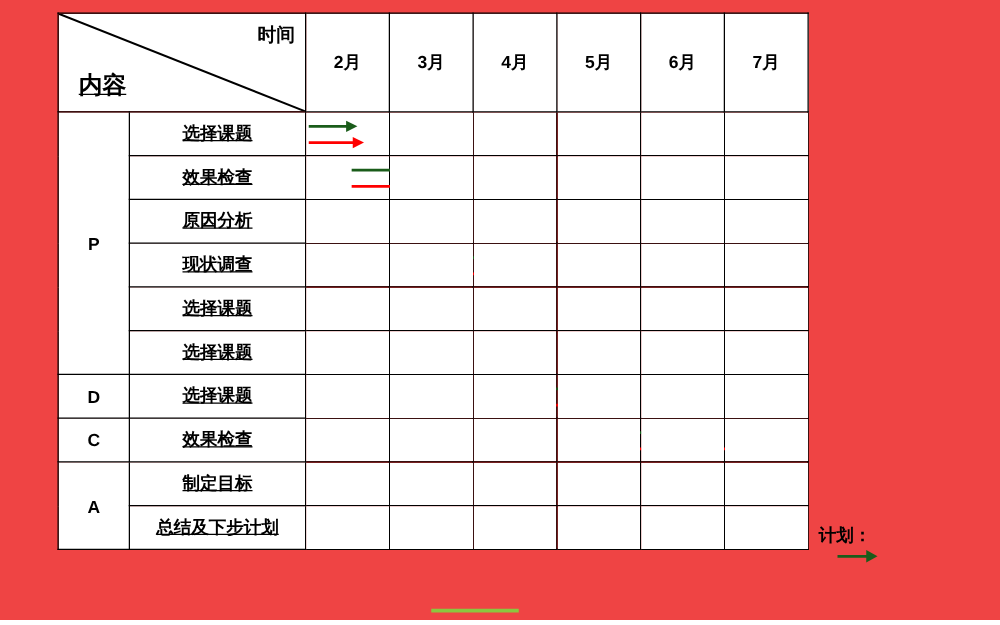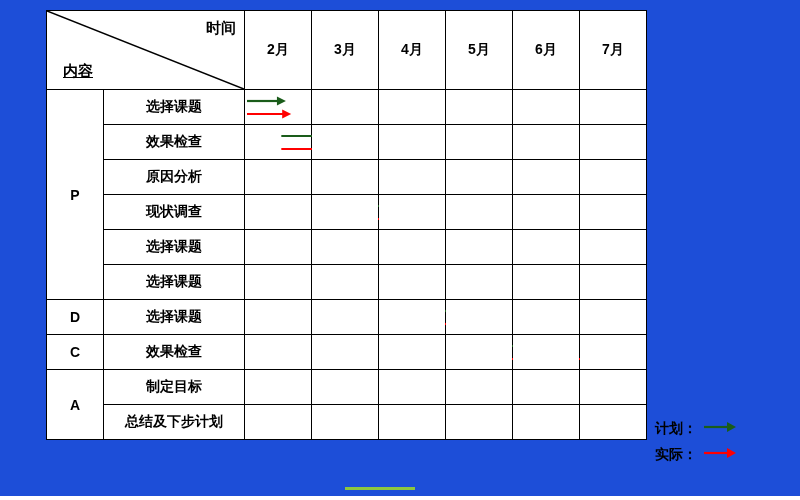--- a/index.html
+++ b/index.html
@@ -8,21 +8,21 @@
     background: #ffffff;
     width: 800px;
     height: 500px;
     overflow: hidden;
     font-family: "Liberation Sans", sans-serif;
   }
   #root {
     position: relative;
     width: 800px;
     height: 496px;
-    background: #1d4ed8;
+    background: #ef4444;
   }
   
   .gantt {
     position: absolute;
     left: 46px;
     top: 10px;
     border-collapse: collapse;
     table-layout: fixed;
   }
   .gantt td, .gantt th {
@@ -52,21 +52,21 @@
     position: absolute;
     right: 8px;
     top: 8px;
     font-size: 15px;
     font-weight: bold;
   }
   .corner .lbl-content {
     position: absolute;
     left: 16px;
     bottom: 8px;
-    font-size: 15px;
+    font-size: 19px;
     font-weight: bold;
     text-decoration: underline;
   }
   .monthcell {
     width: 66px;
     height: 78px;
     background: #29ABE2;
     font-size: 15px;
   }
   .phase {
@@ -75,20 +75,21 @@
     font-size: 15px;
     font-weight: bold;
   }
   .task {
     width: 140px;
     height: 34px;
     background: #29ABE2;
     font-size: 14px;
     font-weight: bold;
     padding: 0 4px;
+    text-decoration: underline;
   }
   .cell {
     width: 66px;
     height: 34px;
     position: relative;
     background: #ffffff;
   }
   .barwrap {
     position: absolute;
     left: 0; top: 0;
@@ -99,23 +100,24 @@
   .legend {
     position: absolute;
     left: 655px;
     top: 420px;
     font-size: 14px;
     font-weight: bold;
     color: #000000;
   }
   .legend-row {
     display: flex;
-    align-items: flex-start;
+    align-items: flex-end;
     height: 26px;
     white-space: nowrap;
+    flex-direction: column;
   }
   .legend-label { margin-right: 6px; }
   .legend-arrow { display: inline-block; line-height: 0; }
   .bottom-tick {
     position: absolute;
     left: 345px;
     top: 487px;
     width: 70px;
     height: 3px;
     background: #8CC63F;
@@ -315,25 +317,16 @@
   <div class="legend">
     <div class="legend-row">
       <span class="legend-label">计划：</span>
       <span class="legend-arrow">
         <svg width="34" height="14" viewBox="0 0 34 14">
           <line x1="1" y1="7" x2="25" y2="7" stroke="#1a5c1a" stroke-width="2.2"></line>
           <polygon points="24,2 33,7 24,12" fill="#1a5c1a"></polygon>
         </svg>
       </span>
     </div>
-    <div class="legend-row">
-      <span class="legend-label">实际：</span>
-      <span class="legend-arrow">
-        <svg width="34" height="14" viewBox="0 0 34 14">
-          <line x1="1" y1="7" x2="25" y2="7" stroke="#ff0000" stroke-width="2.2"></line>
-          <polygon points="24,2 33,7 24,12" fill="#ff0000"></polygon>
-        </svg>
-      </span>
-    </div>
   </div>
 
   <div class="bottom-tick"></div>
 </div>
 
 </body></html>

